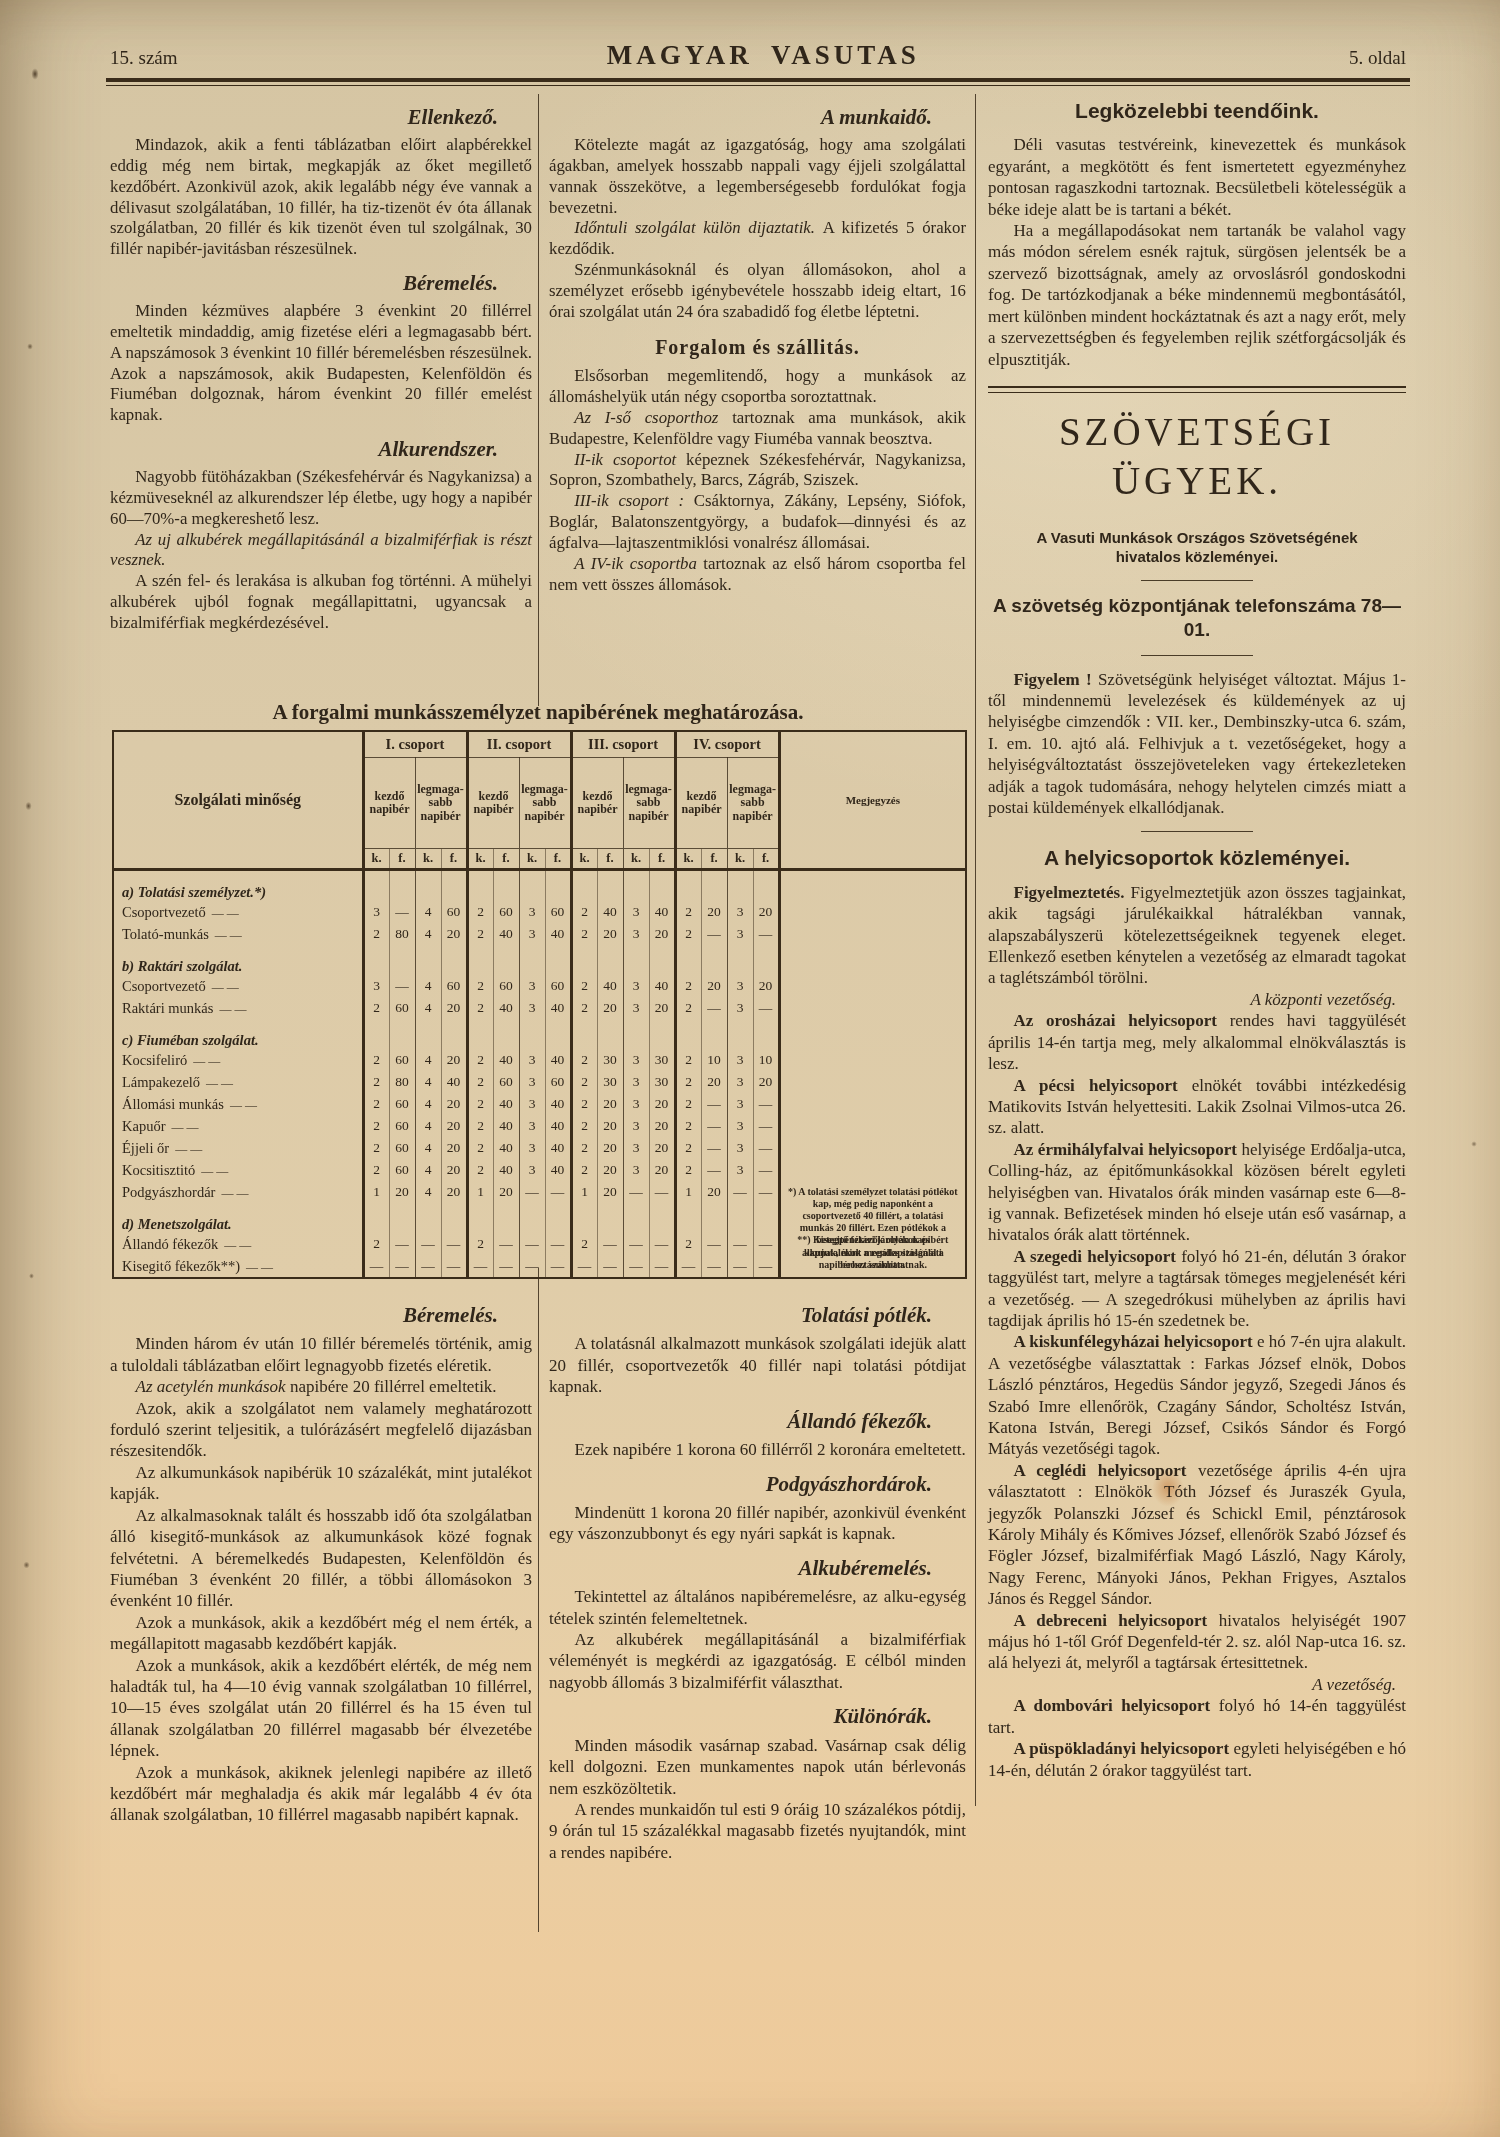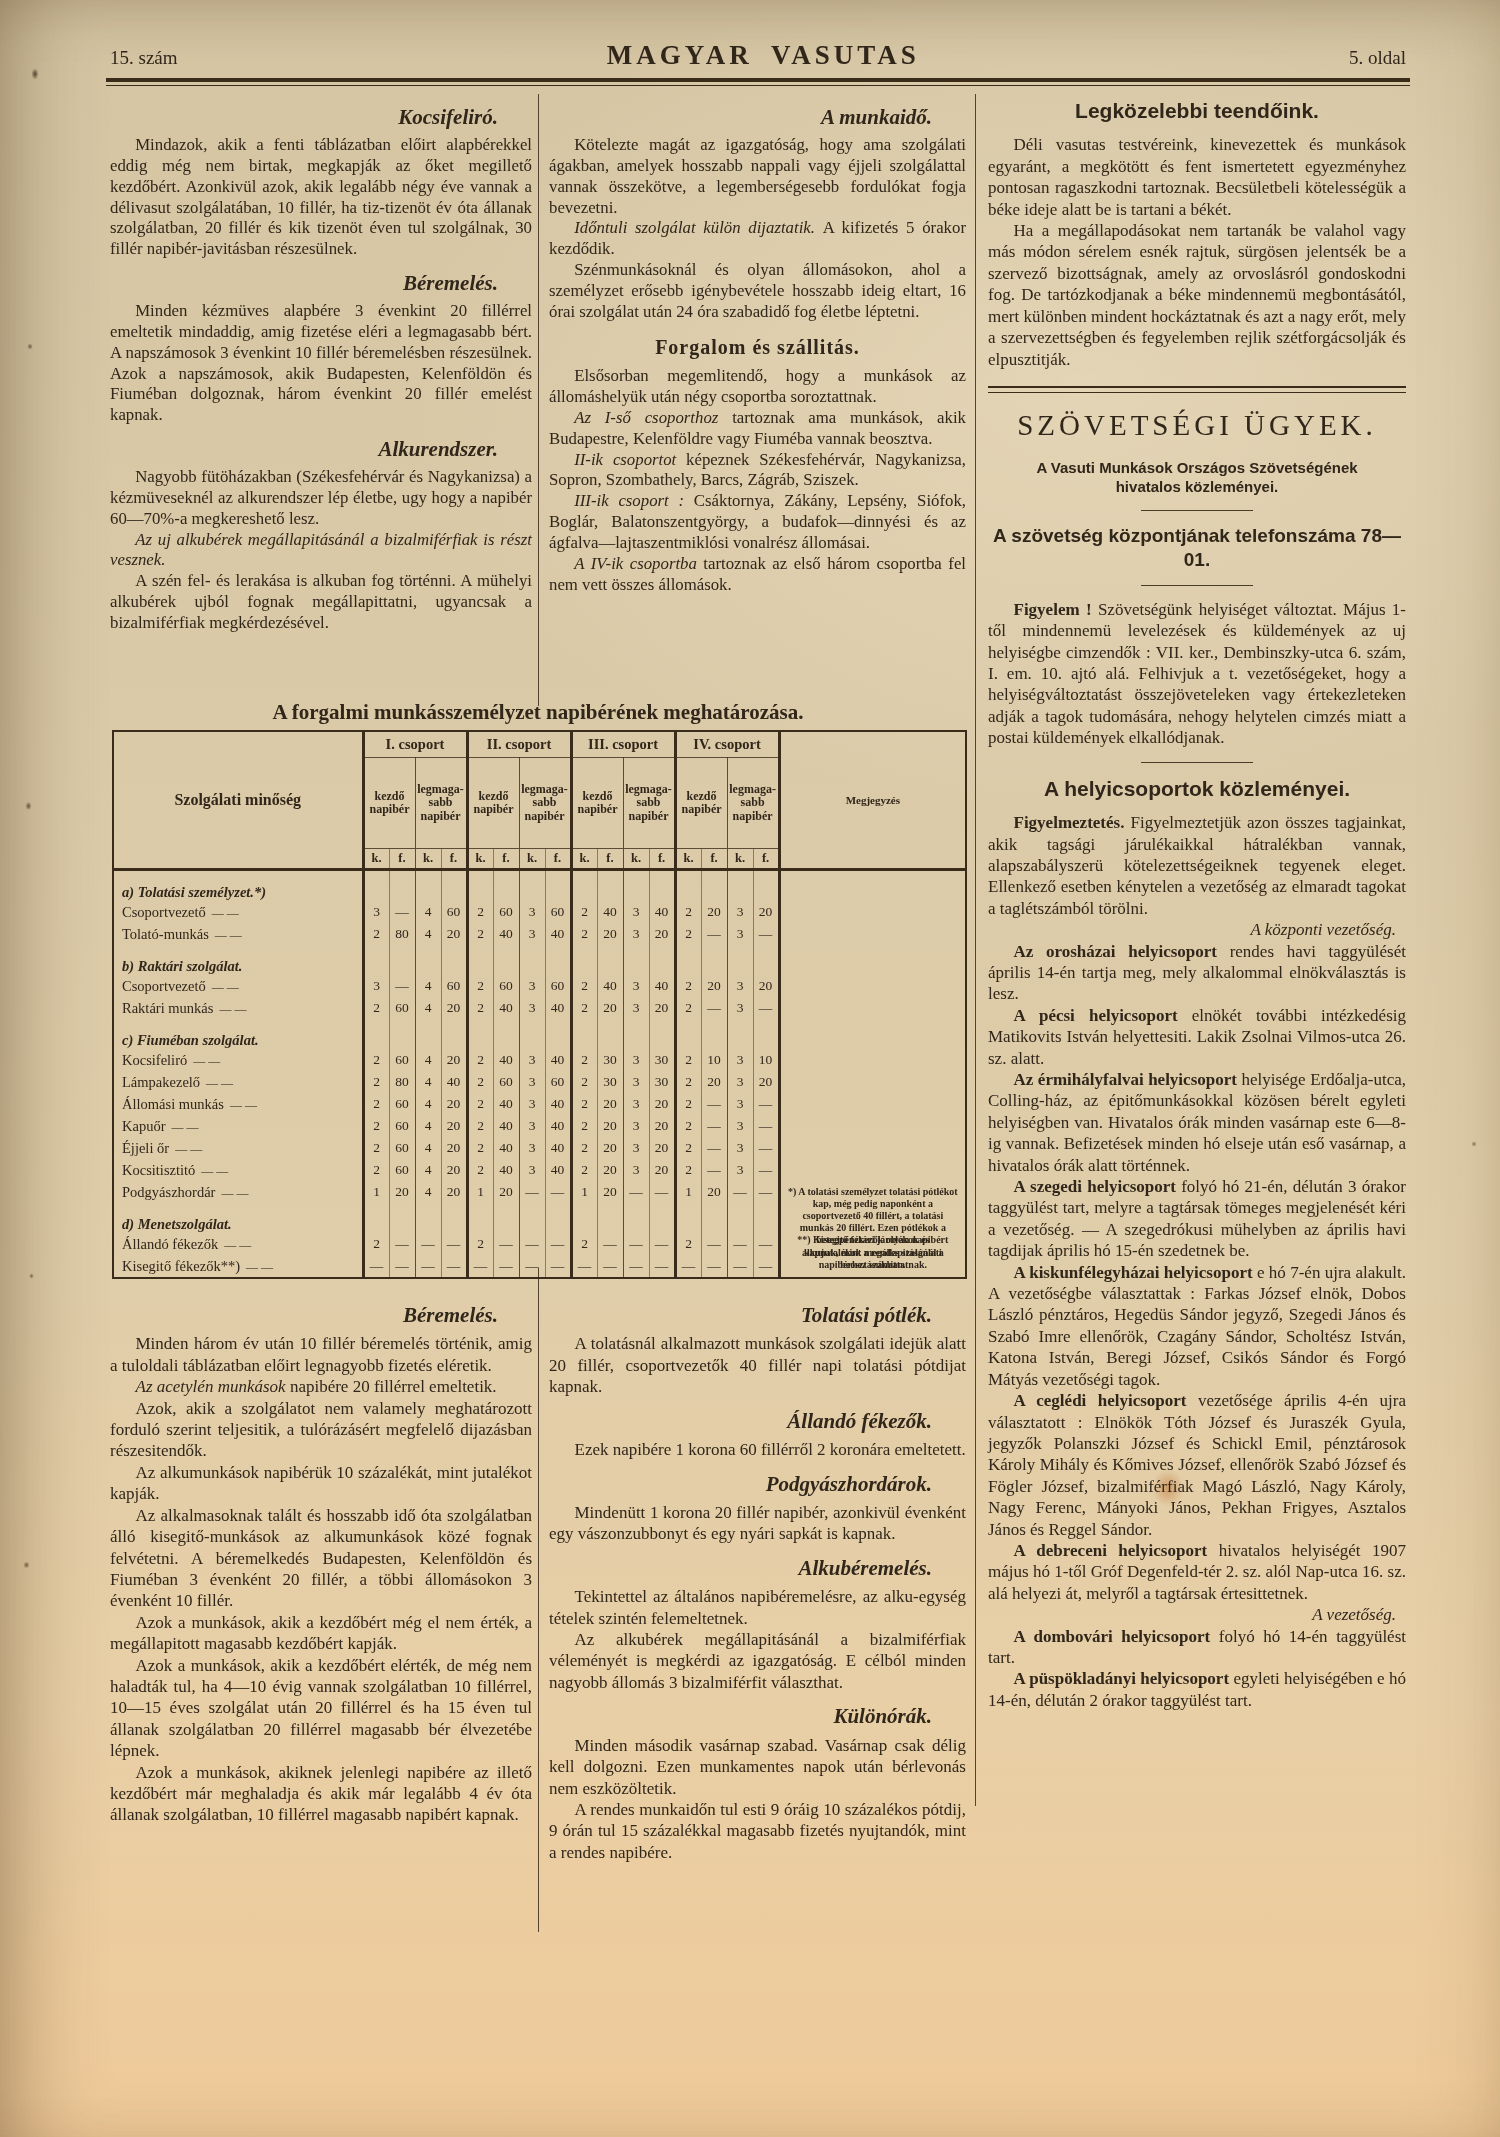--- a/index.html
+++ b/index.html
@@ -95,21 +95,21 @@
   td.c0,td.c4,td.c8,td.c12{border-left:3px solid var(--rule);}
   td.remarks{border-left:3px solid var(--rule);vertical-align:top;text-align:center;
     font-size:10px;line-height:1.22;padding:6px 6px;position:relative;}
   td.remarks .note{font-weight:bold;}
   td.remarks .note:last-child{position:absolute;left:6px;right:6px;bottom:6px;}
 
   
   .double-rule{border-top:2.5px solid var(--rule);border-bottom:1.5px solid var(--rule);
     height:4px;margin:16px 0 14px;}
   .short-rule{width:112px;margin:13px auto;border-top:1.5px solid rgba(58,44,26,.9);}
-  .szov-title{font-size:29px;text-align:center;letter-spacing:4px;margin:6px 0 16px;}
+  .szov-title{font-size:39px;text-align:center;letter-spacing:4px;margin:6px 0 24px;}
   .szov-sub{font-family:"Liberation Sans","DejaVu Sans",sans-serif;font-weight:bold;
     font-size:15px;line-height:1.25;text-align:center;margin:0 14px;}
   .phone{font-family:"Liberation Sans","DejaVu Sans",sans-serif;font-weight:bold;
     font-size:19px;text-align:center;}
   .paras b{font-weight:bold;}
 </style>
 </head>
 <body>
 
 <div class="page">
@@ -122,21 +122,21 @@
     <span class="pageno">5. oldal</span>
   </header>
   <div class="masthead-rule"></div>
 
   <div class="vrule v1"></div>
   <div class="vrule v2"></div>
   <div class="vrule v3"></div>
 
   <section class="col col1-top">
     <article>
-      <h3 class="h-it">Kocsifeliró.</h3>
+      <h3 class="h-it">Ellenkező.</h3>
       <div class="paras">
           <p>Mindazok, akik a fenti táblázatban előirt alapbérekkel eddig még nem birtak, megkapják az őket megillető kezdőbért. Azonkivül azok, akik legalább négy éve vannak a délivasut szolgálatában, 10 fillér, ha tiz-tizenöt év óta állanak szolgálatban, 20 fillér és kik tizenöt éven tul szolgálnak, 30 fillér napibér-javitásban részesülnek.</p>
         </div>
     </article>
     <article>
       <h3 class="h-it">Béremelés.</h3>
       <div class="paras">
           <p>Minden kézmüves alapbére 3 évenkint 20 fillérrel emeltetik mindaddig, amig fizetése eléri a legmagasabb bért. A napszámosok 3 évenkint 10 fillér béremelésben részesülnek. Azok a napszámosok, akik Budapesten, Kelenföldön és Fiuméban dolgoznak, három évenkint 20 fillér emelést kapnak.</p>
         </div>
     </article>

